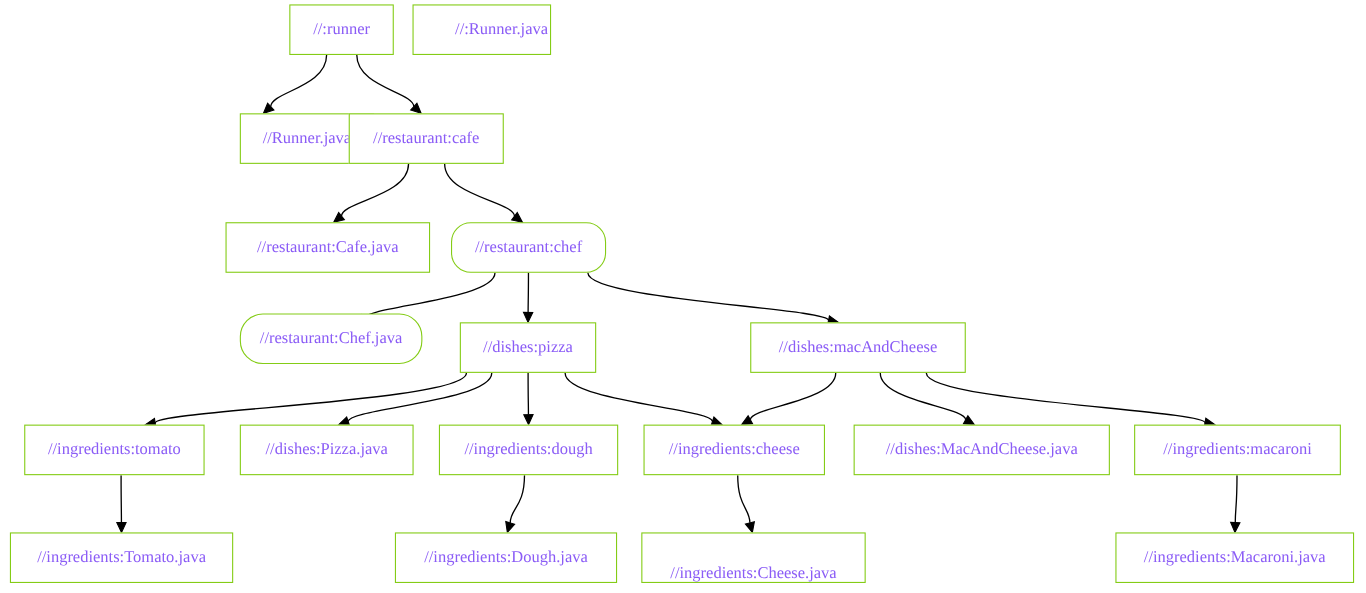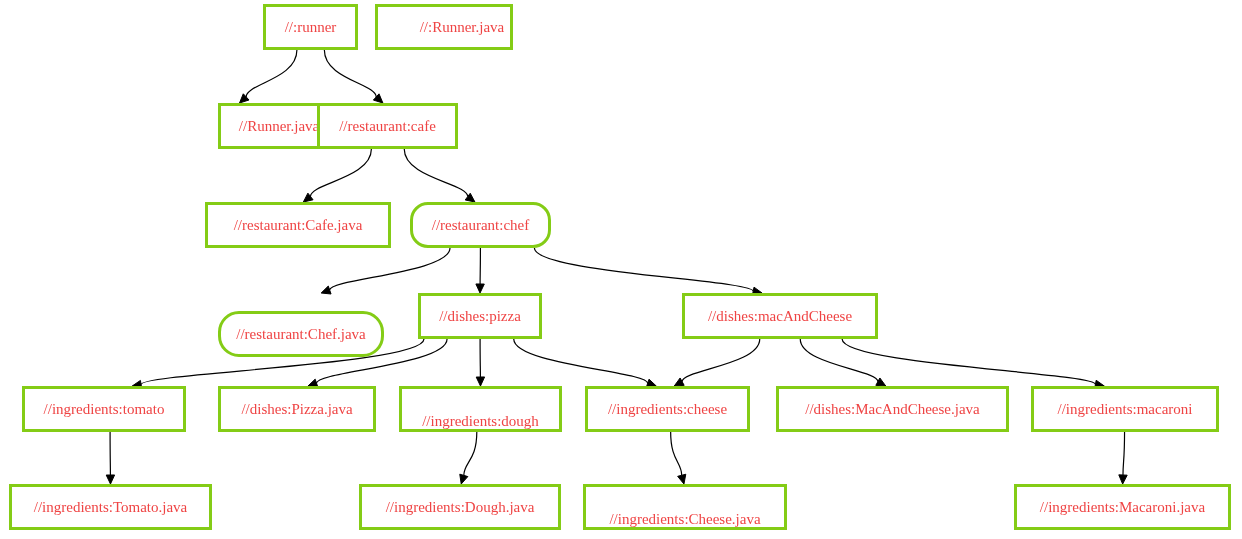--- a/index.html
+++ b/index.html
@@ -11,23 +11,23 @@
     position: relative;
     width: 1242px;
     height: 539px;
     background: #ffffff;
     font-family: "Liberation Serif", "DejaVu Serif", serif;
     overflow: hidden;
   }
   .node {
     position: absolute;
     box-sizing: border-box;
-    border: 3px solid #84cc16;
+    border: 1px solid #84cc16;
     background: #ffffff;
-    color: #ef4444;
+    color: #8b5cf6;
     font-size: 15px;
     line-height: 1;
     display: flex;
     align-items: center;
     justify-content: center;
     white-space: nowrap;
   }
   svg.edges {
     position: absolute;
     left: 0;
@@ -87,51 +87,51 @@
       <polygon points="461.23,484 459.7897926526408,474.17320994441155 467.8363847391911,476.5840927272664"></polygon>
       <path d="M 670.65 432 C 670.65 460.6, 681.7198667523872 462.2806820394086, 681.7198667523872 475.2806820394086"></path>
       <polygon points="683.95,484 677.6508517041112,476.32141088829457 685.7888818006633,474.2399531905226"></polygon>
       <path d="M 1124.55 432 C 1124.55 460.6, 1122.9786268588637 462.00600175741437, 1122.9786268588637 475.00600175741437"></path>
       <polygon points="1122.65,484 1118.7814276789904,474.85264255661133 1127.175826038737,475.1593609582174"></polygon>
     </svg>
   <div id="nodes-layer">
       <div class="node" style="left: 263px; top: 4px; width: 95px; height: 46px;">
         <span>//:runner</span>
       </div>
-      <div class="node" style="left: 375px; top: 4px; width: 138px; height: 46px; padding-left: 36px;">
+      <div class="node" style="left: 375px; top: 4px; width: 126px; height: 46px; padding-left: 36px;">
         <span>//:Runner.java</span>
       </div>
       <div class="node" style="left: 174px; top: 103px; width: 122px; height: 46px; margin-left: 44px;">
         <span>//Runner.java</span>
       </div>
       <div class="node" style="left: 317px; top: 103px; width: 141px; height: 46px;">
         <span>//restaurant:cafe</span>
       </div>
       <div class="node" style="left: 205px; top: 202px; width: 186px; height: 46px;">
         <span>//restaurant:Cafe.java</span>
       </div>
       <div class="node" style="left: 410px; top: 202px; width: 141px; height: 46px; border-radius: 18px;">
         <span>//restaurant:chef</span>
       </div>
-      <div class="node" style="left: 218px; top: 311px; width: 166px; height: 46px; border-radius: 21px;">
+      <div class="node" style="left: 218px; top: 285px; width: 166px; height: 46px; border-radius: 21px;">
         <span>//restaurant:Chef.java</span>
       </div>
       <div class="node" style="left: 418px; top: 293px; width: 124px; height: 46px;">
         <span>//dishes:pizza</span>
       </div>
       <div class="node" style="left: 682px; top: 293px; width: 196px; height: 46px; justify-content: center;">
         <span>//dishes:macAndCheese</span>
       </div>
       <div class="node" style="left: 22px; top: 386px; width: 164px; height: 46px;">
         <span>//ingredients:tomato</span>
       </div>
       <div class="node" style="left: 218px; top: 386px; width: 158px; height: 46px;">
         <span>//dishes:Pizza.java</span>
       </div>
-      <div class="node" style="left: 399px; top: 386px; width: 163px; height: 46px; align-items: flex-end;">
+      <div class="node" style="left: 399px; top: 386px; width: 163px; height: 46px;">
         <span>//ingredients:dough</span>
       </div>
       <div class="node" style="left: 585px; top: 386px; width: 165px; height: 46px;">
         <span>//ingredients:cheese</span>
       </div>
       <div class="node" style="left: 776px; top: 386px; width: 233px; height: 46px;">
         <span>//dishes:MacAndCheese.java</span>
       </div>
       <div class="node" style="left: 1031px; top: 386px; width: 188px; height: 46px;">
         <span>//ingredients:macaroni</span>

